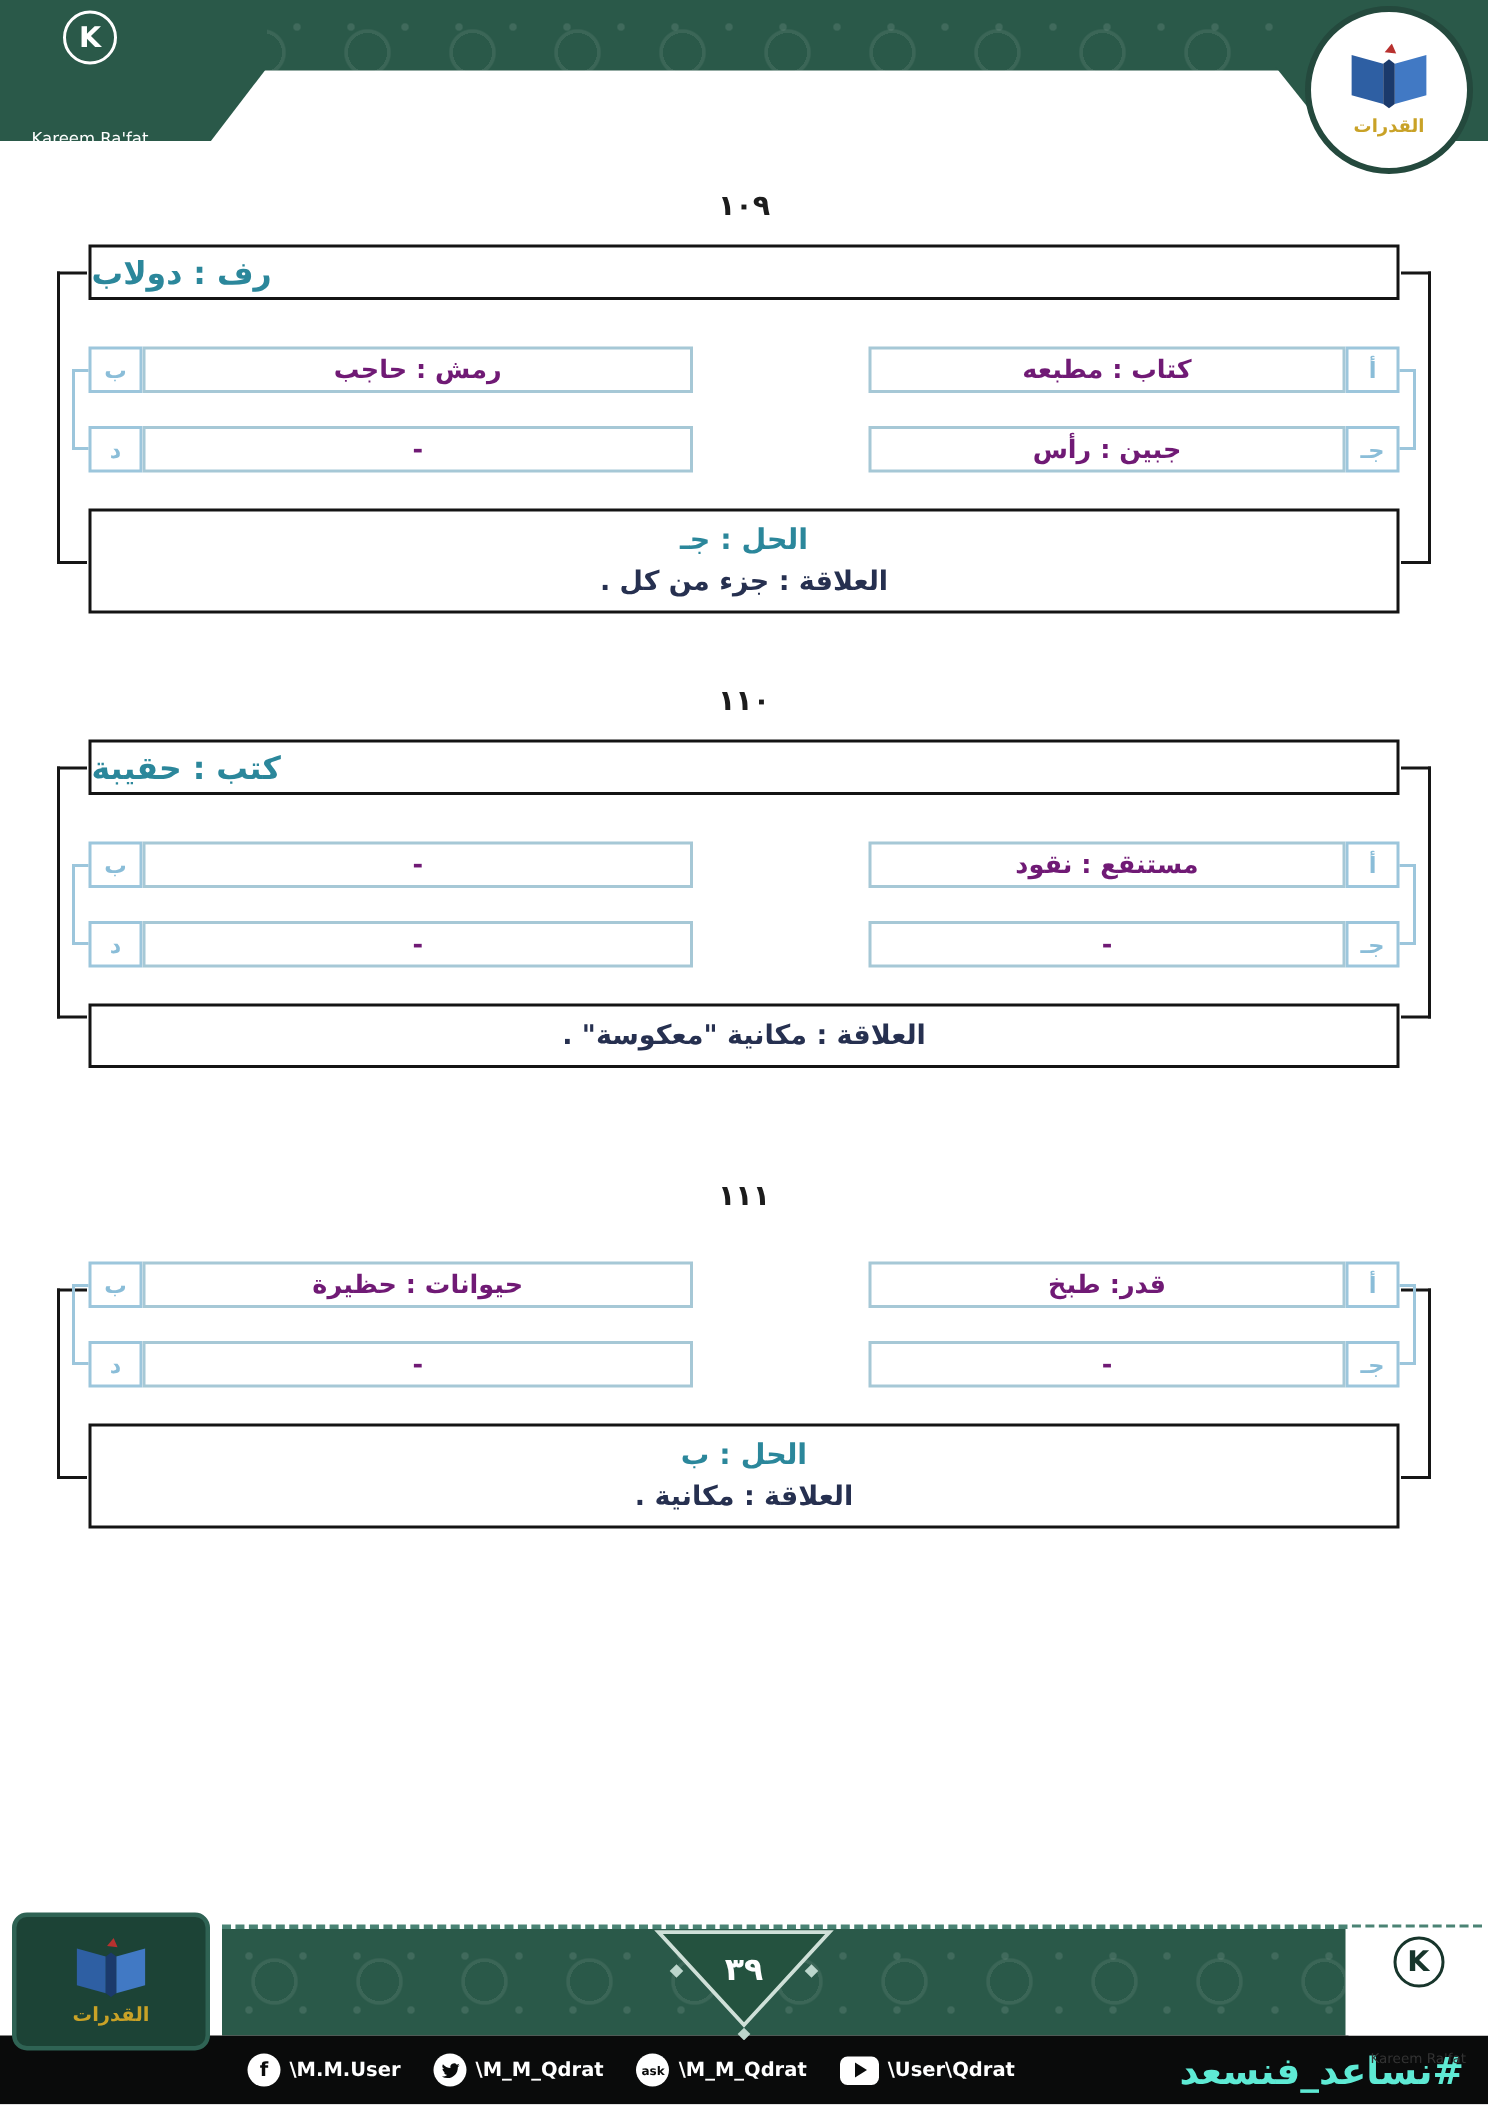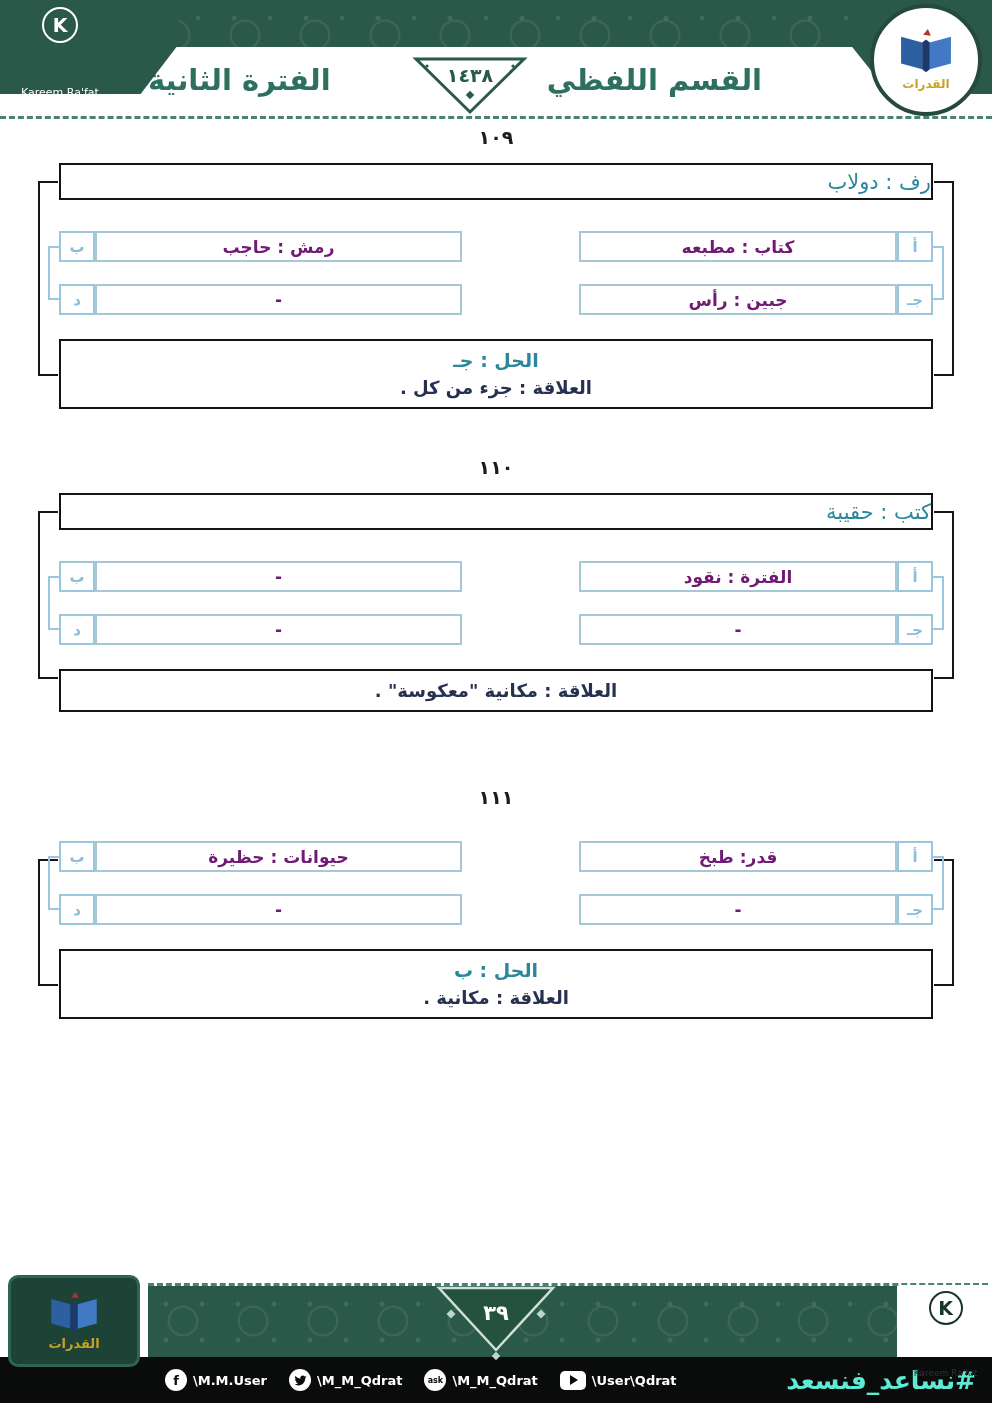--- a/index.html
+++ b/index.html
@@ -55,22 +55,22 @@
   
   .question{ position:absolute; left:59px; width:874px; }
   .q1{ top:126px; } .q2{ top:456px; } .q3{ top:786px; }
   .q-number{ text-align:center; font-size:19px; font-weight:bold; color:#1c1c1c; height:24px; margin-bottom:13px; }
   .q-body{ position:relative; }
   .bracket{ position:absolute; top:18px; bottom:33px; width:20px; border:2.5px solid #161616; }
   .bracket-left{ left:-21px; border-right:none; }
   .bracket-right{ right:-21px; border-left:none; }
   .q-title{
     height:37px; border:2.5px solid #141414; background:#fff;
-    display:flex; align-items:center; justify-content:flex-end;
-    font-size:21px; font-weight:normal; color:#2b879b; position:relative; z-index:1;
+    display:flex; align-items:center; justify-content:flex-start;
+    font-size:21px; font-weight:bold; color:#2b879b; position:relative; z-index:1;
   }
   .q-options{ position:relative; margin-top:31px; display:flex; flex-direction:column; gap:22px; }
   .blue-bracket{ position:absolute; top:15px; height:54px; width:11px; border:2px solid #9cc6dc; }
   .blue-left{ left:-11px; border-right:none; }
   .blue-right{ right:-11px; border-left:none; }
   .opt-row{ display:flex; justify-content:space-between; height:31px; }
   .opt-group{ display:flex; height:31px; }
   .opt-group.left{ width:403px; }
   .opt-group.right{ width:354px; }
   .opt-label{
@@ -126,33 +126,20 @@
   .ic.yt .play{ width:0; height:0; border-left:8px solid #0a0b0b; border-top:5px solid transparent; border-bottom:5px solid transparent; margin-left:2px; }
   .hashtag{ margin-left:auto; color:#5eead4; font-size:25px; font-weight:bold; direction:rtl; }
 </style>
 </head>
 <body>
 
 <div class="page">
 
   <div class="top-band"></div>
 
-  <div class="title-band">
-    <div class="period-title" dir="rtl">الفترة الثانية</div>
-    <div class="header-tri">
-      <svg width="116" height="60" viewBox="0 0 116 60">
-        <polygon points="4,3 112,3 58,56" fill="#ffffff" stroke="#2a5949" stroke-width="3"></polygon>
-        <circle cx="15" cy="10" r="1.6" fill="#2a5949"></circle>
-        <circle cx="101" cy="10" r="1.6" fill="#2a5949"></circle>
-        <text x="58" y="26" text-anchor="middle" font-size="19" font-weight="bold" fill="#2a5949">١٤٣٨</text>
-        <rect x="-3" y="-3" width="6" height="6" transform="translate(58,39) rotate(45)" fill="#2a5949"></rect>
-      </svg>
-    </div>
-    <div class="section-title" dir="rtl">القسم اللفظي</div>
-  </div>
 
   <div class="brand-left">
     <div class="inner">
       <div class="k-circle">K</div>
       <div class="k-name">Kareem Ra'fat</div>
     </div>
   </div>
 
   <div class="brand-right">
     <div class="corner"></div>
@@ -216,21 +203,21 @@
         </div>
       <div class="q-options">
         <div class="blue-bracket blue-left"></div>
         <div class="blue-bracket blue-right"></div>
         <div class="opt-row">
           <div class="opt-group left">
             <div class="opt-label">ب</div>
             <div class="opt-box" dir="rtl">-</div>
           </div>
           <div class="opt-group right">
-            <div class="opt-box" dir="rtl">الفترة : نقود</div>
+            <div class="opt-box" dir="rtl">مستنقع : نقود</div>
             <div class="opt-label">أ</div>
           </div>
         </div>
         <div class="opt-row">
           <div class="opt-group left">
             <div class="opt-label">د</div>
             <div class="opt-box" dir="rtl">-</div>
           </div>
           <div class="opt-group right">
             <div class="opt-box" dir="rtl">-</div>

